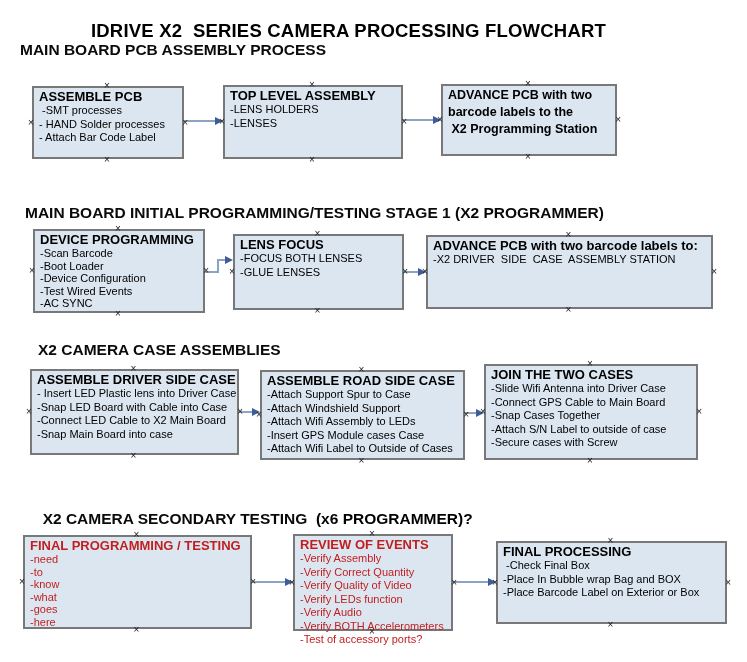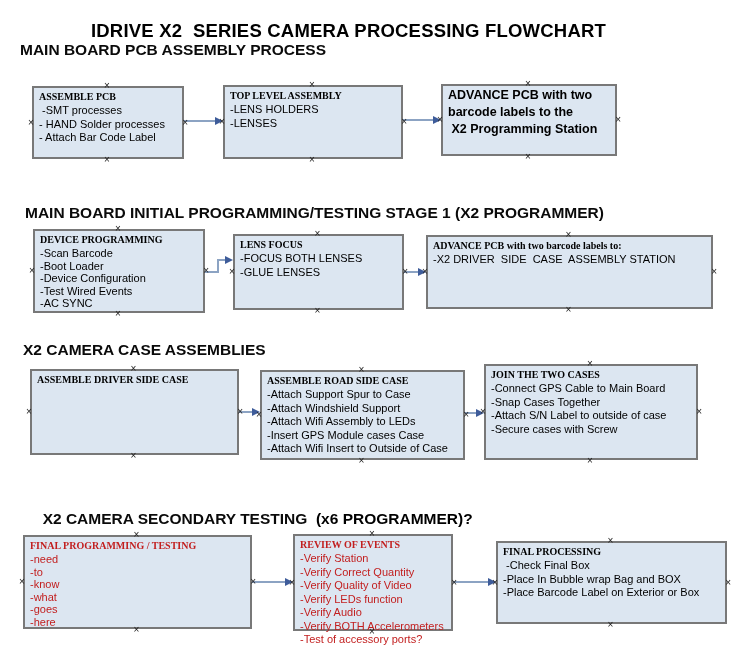--- a/index.html
+++ b/index.html
@@ -12,21 +12,21 @@
     font-size:18.5px;font-weight:bold;white-space:pre;letter-spacing:.2px;
   }
   .sec{
     position:absolute;font-size:15.5px;font-weight:bold;white-space:pre;color:#0a0a0a;
   }
   .sec .red-part{color:#000000;}
   .fbox{
     position:absolute;background:#dce6f1;border:2px solid #787878;
     box-sizing:border-box;padding:1px 5px;z-index:2;
   }
-  .fbox .title{font-weight:bold;font-size:10px;line-height:15px;white-space:pre;font-family:Liberation Serif, serif;}
+  .fbox .title{font-weight:bold;font-size:13px;line-height:15px;white-space:pre;}
   .fbox .item{font-size:11px;line-height:13.5px;white-space:pre;}
   .fbox.vtight .item{line-height:12.5px;}
   .fbox.red .title,.fbox.red .item{color:#c21e1e;}
   .fbox.bold-body .item{font-weight:bold;font-size:12.5px;line-height:17px;}
   .cp{
     position:absolute;font-size:10px;line-height:10px;color:#222;z-index:4;
     font-weight:normal;
   }
   .cp-t{top:-7px;left:50%;margin-left:-4px;}
   .cp-b{bottom:-8px;left:50%;margin-left:-4px;}
@@ -41,21 +41,21 @@
   }
   svg.elbow{position:absolute;z-index:1;overflow:visible;}
 </style>
 </head>
 <body>
 
 <div class="main-title">IDRIVE X2  SERIES CAMERA PROCESSING FLOWCHART</div>
 
 <div class="sec" style="left:20px;top:41px;">MAIN BOARD PCB ASSEMBLY PROCESS</div>
 <div class="sec" style="left:25px;top:204px;">MAIN BOARD INITIAL PROGRAMMING/TESTING STAGE 1 (X2 PROGRAMMER)</div>
-<div class="sec" style="left:23px;top:341px;">X2 CAMERA CASE ASSEMBLIES</div>
+<div class="sec" style="left:38px;top:341px;">X2 CAMERA CASE ASSEMBLIES</div>
 <div class="sec" style="left:34px;top:492px;">
   <span>X2 CAMERA SECONDARY TESTING  </span><span class="red-part">(x6 PROGRAMMER)?</span>
 </div>
 
 <div class="fbox" style="left:32px;top:86px;width:152px;height:73px;">
   <div class="title">ASSEMBLE PCB</div>
   <div>
       <div class="item"> -SMT processes</div>
       <div class="item">- HAND Solder processes</div>
       <div class="item">- Attach Bar Code Label</div>
@@ -119,42 +119,49 @@
       <div class="item">-X2 DRIVER  SIDE  CASE  ASSEMBLY STATION</div>
     </div>
 <span class="cp cp-t">×</span>
     <span class="cp cp-b">×</span>
     <span class="cp cp-l">×</span>
     <span class="cp cp-r">×</span>
   </div>
 
 <div class="fbox" style="left:30px;top:369px;width:209px;height:86px;">
   <div class="title">ASSEMBLE DRIVER SIDE CASE</div>
+  <div>
+      <div class="item">- Insert LED Plastic lens into Driver Case</div>
+      <div class="item">-Snap LED Board with Cable into Case</div>
+      <div class="item">-Connect LED Cable to X2 Main Board</div>
+      <div class="item">-Snap Main Board into case</div>
+    </div>
 <span class="cp cp-t">×</span>
     <span class="cp cp-b">×</span>
     <span class="cp cp-l">×</span>
     <span class="cp cp-r">×</span>
   </div>
 <div class="fbox" style="left:260px;top:370px;width:205px;height:90px;">
   <div class="title">ASSEMBLE ROAD SIDE CASE</div>
   <div>
       <div class="item">-Attach Support Spur to Case</div>
       <div class="item">-Attach Windshield Support</div>
       <div class="item">-Attach Wifi Assembly to LEDs</div>
       <div class="item">-Insert GPS Module cases Case</div>
-      <div class="item">-Attach Wifi Insert to Outside of Case</div>
+      <div class="item">-Attach Wifi Label to Outside of Cases</div>
     </div>
 <span class="cp cp-t">×</span>
     <span class="cp cp-b">×</span>
     <span class="cp cp-l">×</span>
     <span class="cp cp-r">×</span>
   </div>
 <div class="fbox" style="left:484px;top:364px;width:214px;height:96px;">
   <div class="title">JOIN THE TWO CASES</div>
   <div>
+      <div class="item">-Slide Wifi Antenna into Driver Case</div>
       <div class="item">-Connect GPS Cable to Main Board</div>
       <div class="item">-Snap Cases Together</div>
       <div class="item">-Attach S/N Label to outside of case</div>
       <div class="item">-Secure cases with Screw</div>
     </div>
 <span class="cp cp-t">×</span>
     <span class="cp cp-b">×</span>
     <span class="cp cp-l">×</span>
     <span class="cp cp-r">×</span>
   </div>
@@ -170,21 +177,21 @@
       <div class="item">-here</div>
     </div>
 <span class="cp cp-t">×</span>
     <span class="cp cp-b">×</span>
     <span class="cp cp-l">×</span>
     <span class="cp cp-r">×</span>
   </div>
 <div class="fbox red" style="left:293px;top:534px;width:160px;height:97px;">
   <div class="title">REVIEW OF EVENTS</div>
   <div>
-      <div class="item">-Verify Station</div>
+      <div class="item">-Verify Assembly</div>
       <div class="item">-Verify Correct Quantity</div>
       <div class="item">-Verify Quality of Video</div>
       <div class="item">-Verify LEDs function</div>
       <div class="item">-Verify Audio</div>
       <div class="item">-Verify BOTH Accelerometers</div>
       <div class="item">-Test of accessory ports?</div>
     </div>
 <span class="cp cp-t">×</span>
     <span class="cp cp-b">×</span>
     <span class="cp cp-l">×</span>

